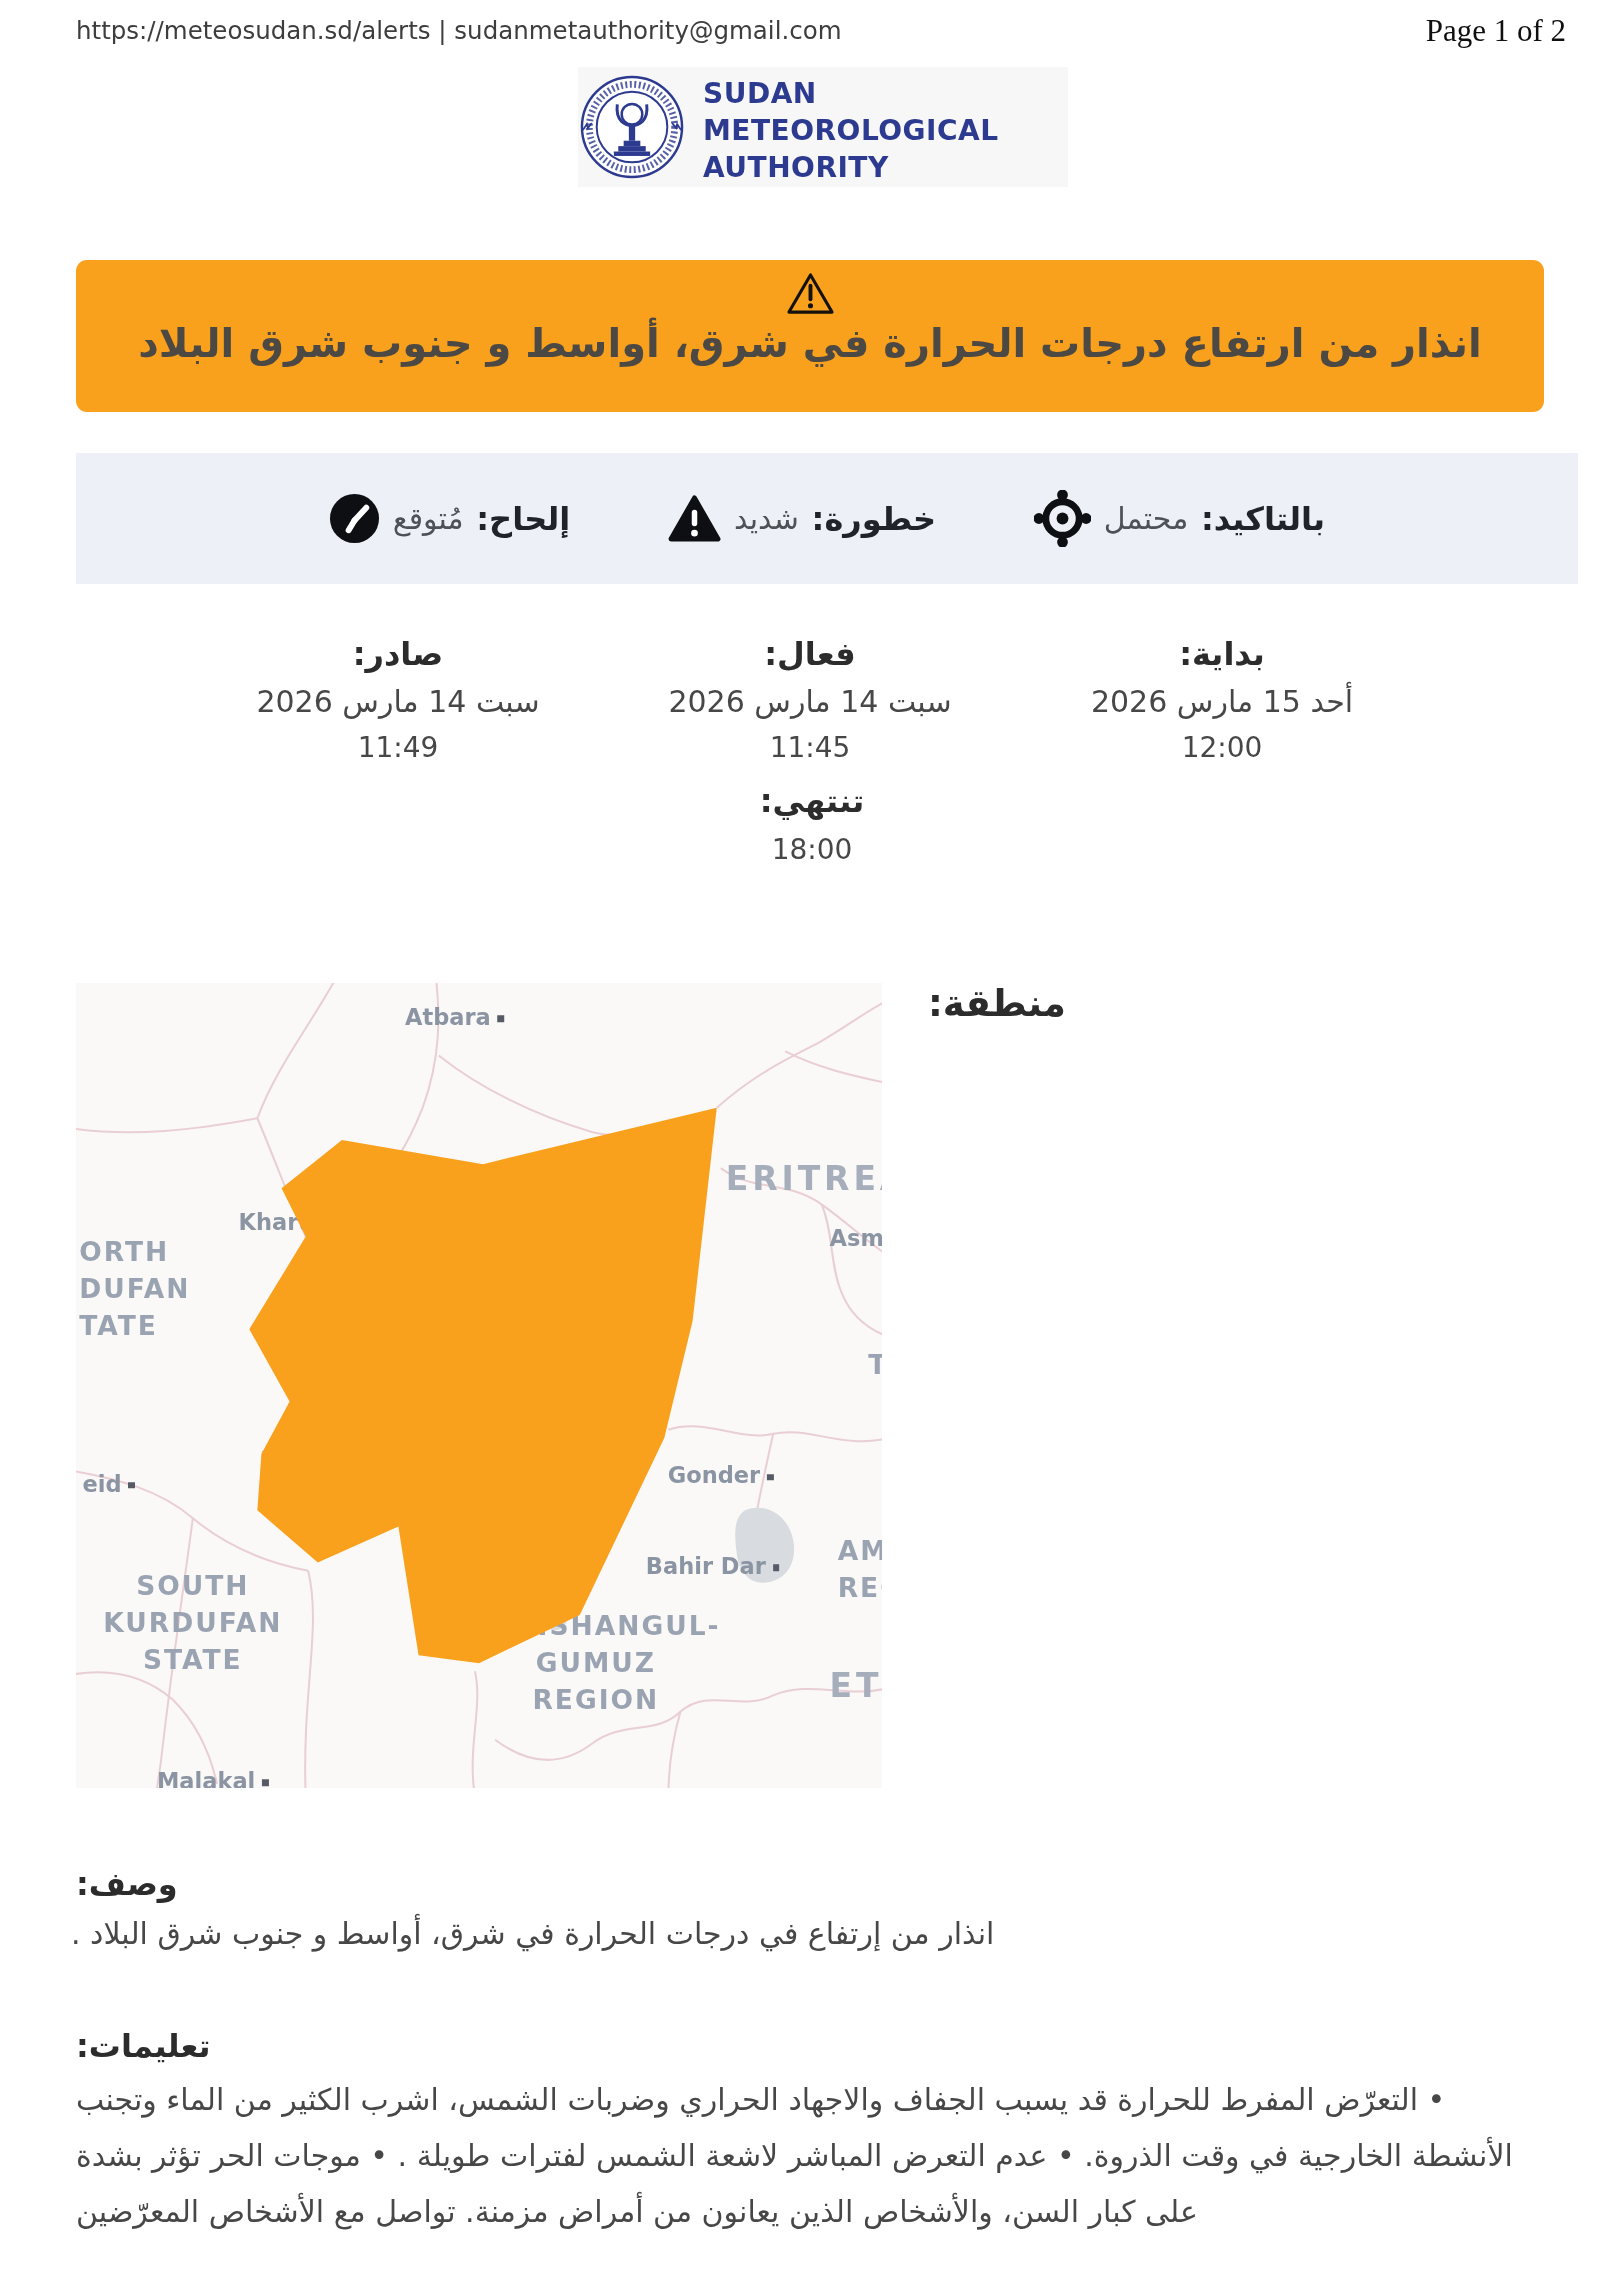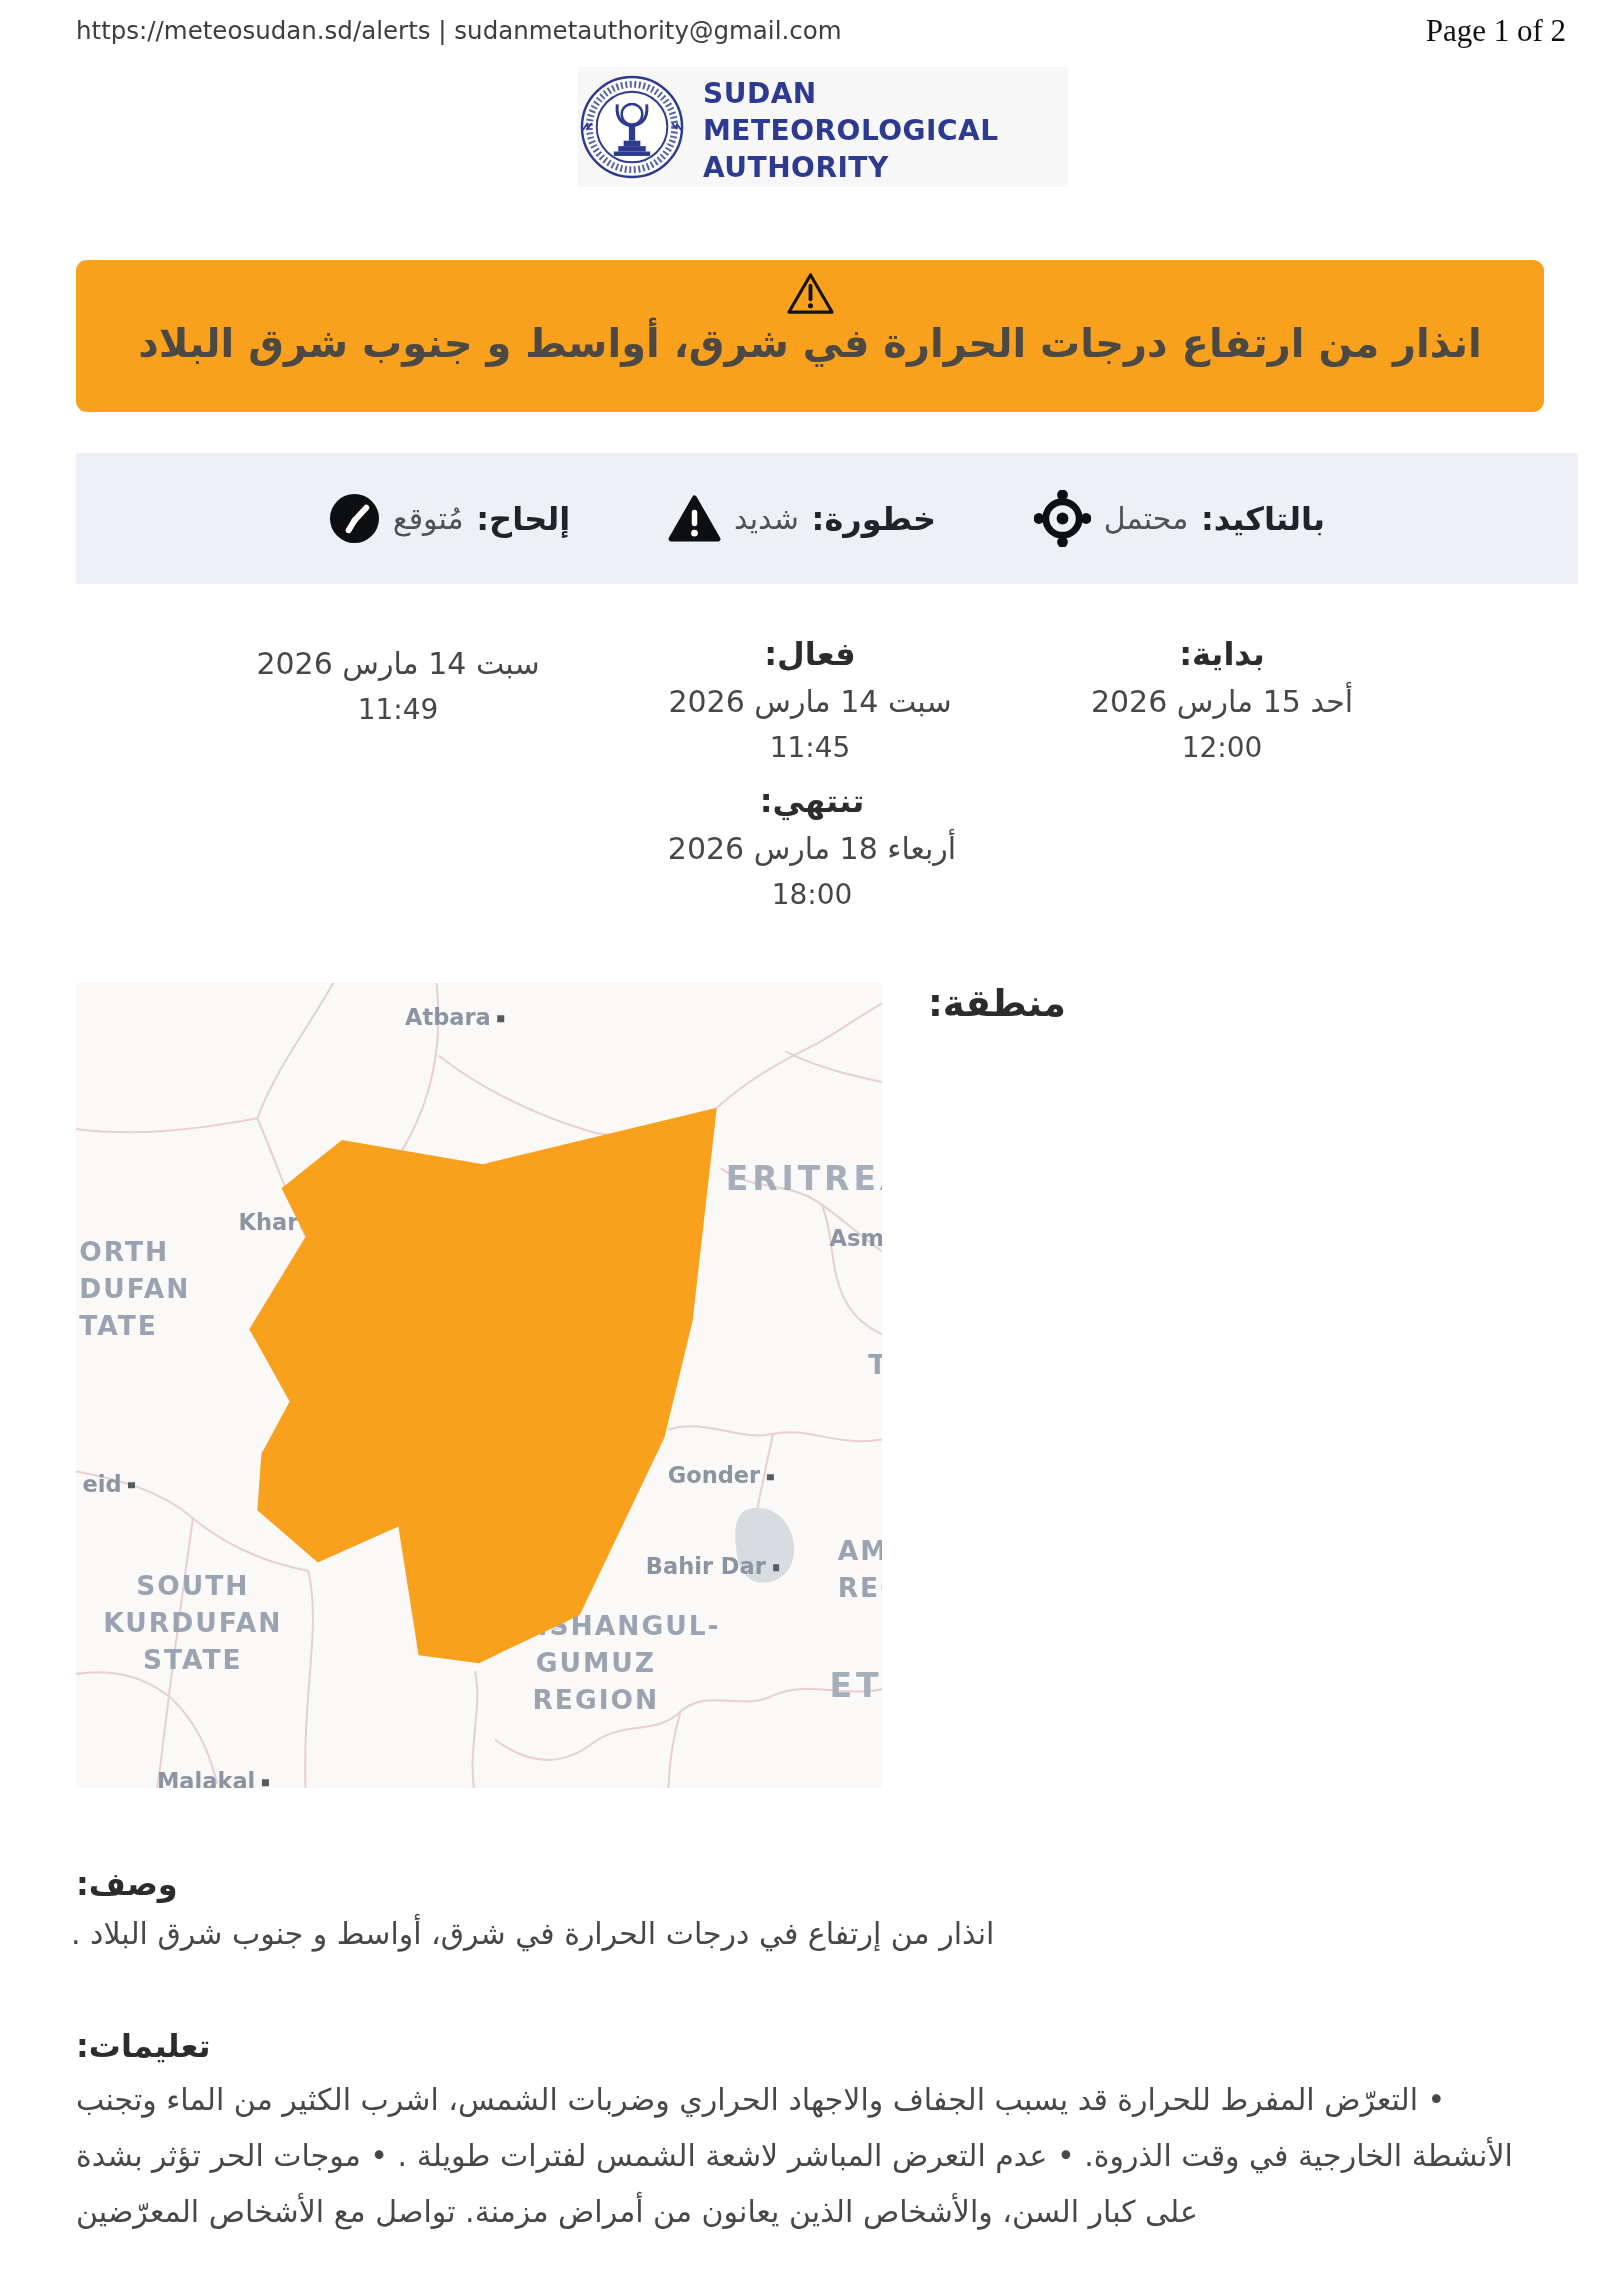--- a/index.html
+++ b/index.html
@@ -129,38 +129,38 @@
         <circle cx="-24" cy="0" r="5.5" fill="#0d0f12"></circle>
         <circle cx="24" cy="0" r="5.5" fill="#0d0f12"></circle>
       </svg>
       <span class="sg-value">محتمل</span>
       <span class="sg-label">بالتاكيد:</span>
     </div>
   </div>
 
   <div class="dates">
     <div class="dcol">
+      <div class="d-label">صادر:</div>
       <div class="d-date">سبت 14 مارس 2026</div>
       <div class="d-time">11:49</div>
     </div>
     <div class="dcol">
       <div class="d-label">فعال:</div>
       <div class="d-date">سبت 14 مارس 2026</div>
       <div class="d-time">11:45</div>
     </div>
     <div class="dcol">
       <div class="d-label">بداية:</div>
       <div class="d-date">أحد 15 مارس 2026</div>
       <div class="d-time">12:00</div>
     </div>
   </div>
 
   <div class="expires">
     <div class="d-label">تنتهي:</div>
-    <div class="d-date">أربعاء 18 مارس 2026</div>
     <div class="d-time">18:00</div>
   </div>
 
   <div class="map" style="background: rgb(250, 249, 247);">
     <svg viewBox="0 0 100 100" preserveAspectRatio="none">
       <g fill="none" stroke="#e9ced3" stroke-width="2" vector-effect="non-scaling-stroke">
         <path d="M33,-2 C30,4 25,10 22.5,16.8" vector-effect="non-scaling-stroke"></path>
         <path d="M22.5,16.8 C15,18.2 7,19.2 -1,18" vector-effect="non-scaling-stroke"></path>
         <path d="M22.5,16.8 C24.5,21.5 26.5,27 28.5,31.5" vector-effect="non-scaling-stroke"></path>
         <path d="M44.5,-2 C45.3,4 45.2,9.5 43,15.5 C42,18 41,20 40,21.5" vector-effect="non-scaling-stroke"></path>

